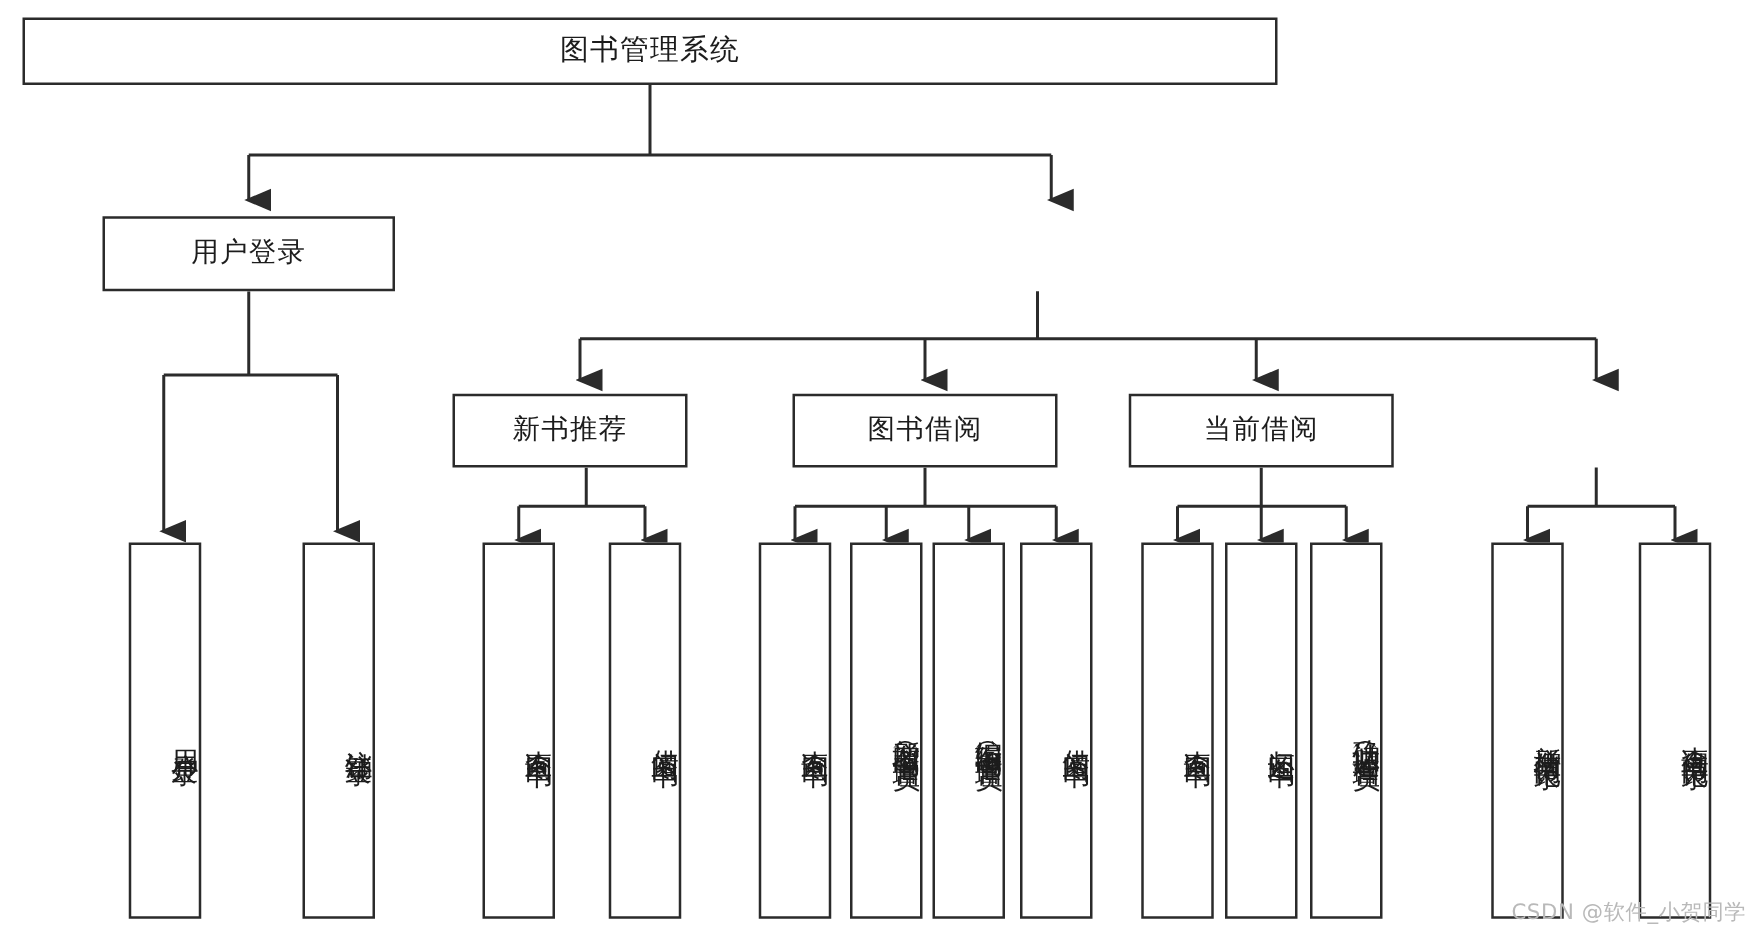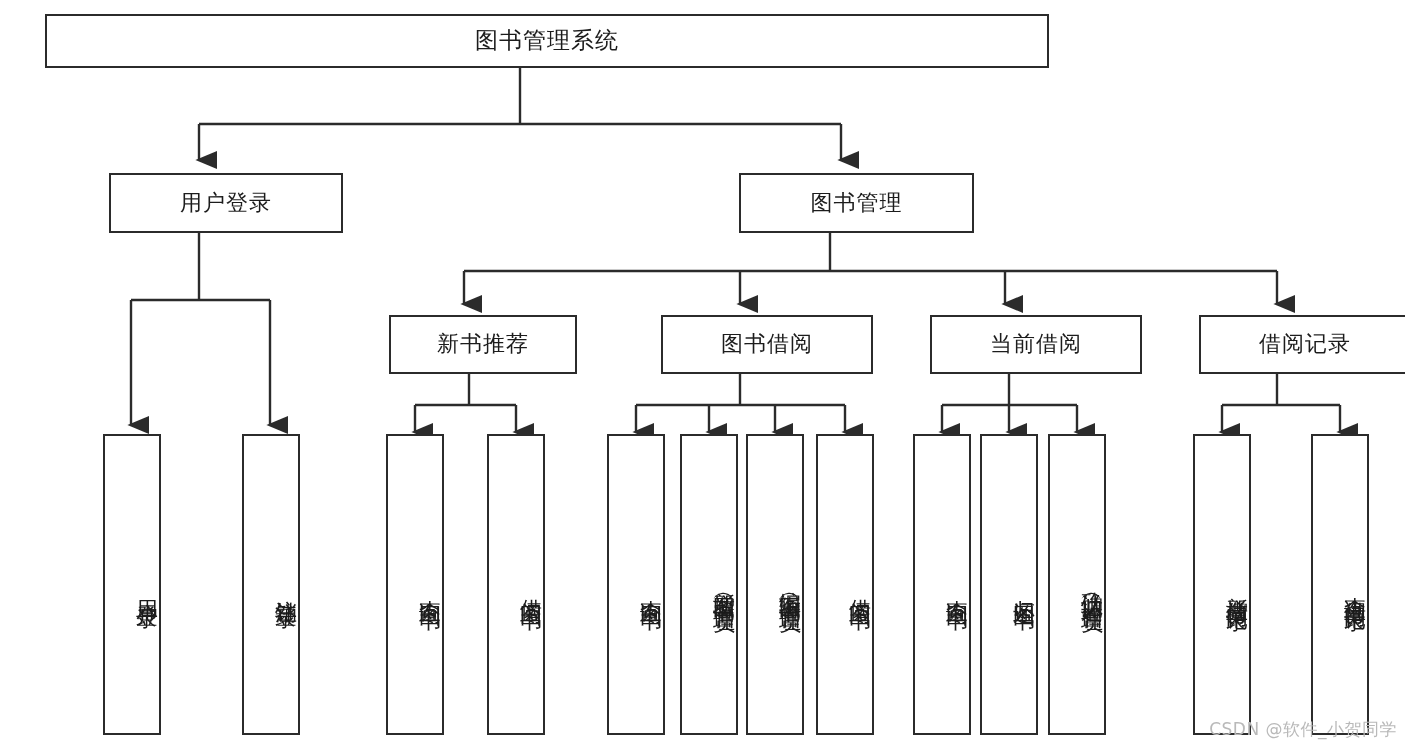--- a/index.html
+++ b/index.html
@@ -35,21 +35,20 @@
     align-items: center;
     justify-content: center;
     color: #1c1c1c;
     z-index: 2;
   }
   .node.h {
     font-size: 22px;
     letter-spacing: 1px;
     line-height: 1.1;
     white-space: nowrap;
-    margin-left: 27px;
   }
   .node.root {
     font-size: 23px;
   }
   .node.v {
     font-size: 22px;
     writing-mode: vertical-rl;
     text-orientation: upright;
     letter-spacing: 3px;
     line-height: 1.05;
@@ -129,35 +128,29 @@
     </g>
   </svg>
 
   <div class="node h root" style="left:18px; top:14px; width:1004px; height:54px;">
     <span>图书管理系统</span>
   </div>
 
   <div class="node h" style="left:82px; top:173px; width:234px; height:60px;">
     <span>用户登录</span>
   </div>
-  <div class="node h" style="left:712px; top:173px; width:235px; height:60px;">
-    <span>图书管理</span>
-  </div>
 
   <div class="node h" style="left:362px; top:315px; width:188px; height:59px;">
     <span>新书推荐</span>
   </div>
   <div class="node h" style="left:903px; top:315px; width:212px; height:59px;">
     <span>当前借阅</span>
   </div>
   <div class="node h" style="left:634px; top:315px; width:212px; height:59px;">
     <span>图书借阅</span>
-  </div>
-  <div class="node h" style="left:1172px; top:315px; width:212px; height:59px;">
-    <span>借阅记录</span>
   </div>
 
   <div class="node v" style="left:103px; top:434px; width:58px; height:301px;">
     <span class="vlabel">用户登录</span>
   </div>
   <div class="node v" style="left:242px; top:434px; width:58px; height:301px;">
     <span class="vlabel">注销登录</span>
   </div>
 
   <div class="node v" style="left:386px; top:434px; width:58px; height:301px;">

